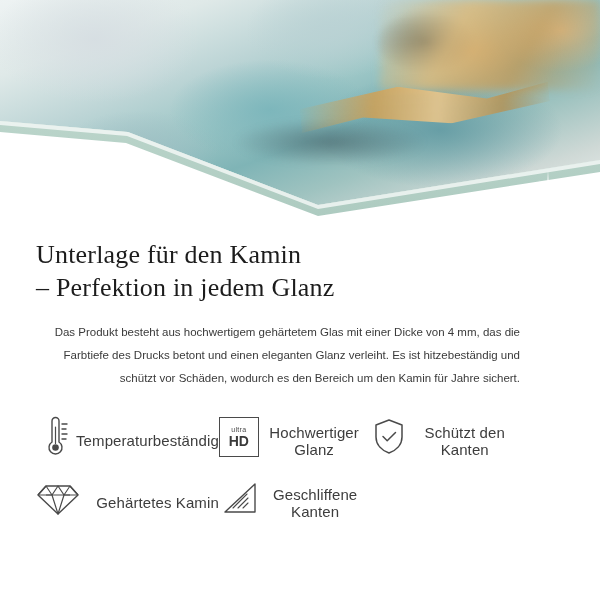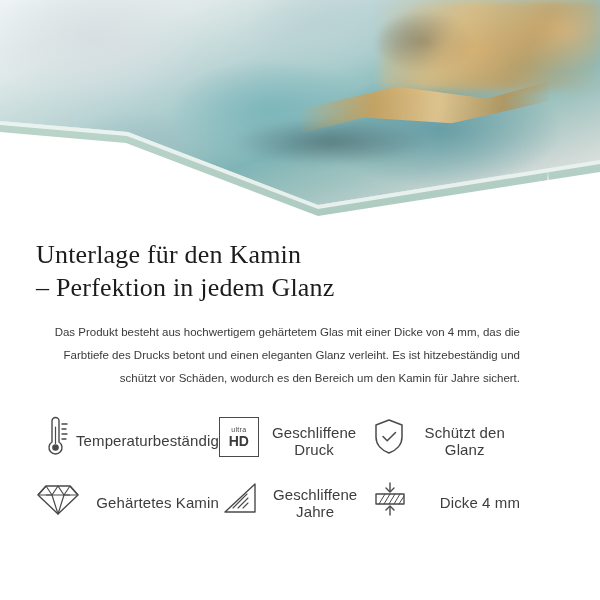--- a/index.html
+++ b/index.html
@@ -243,31 +243,31 @@
         <div class="feature-label">Temperaturbeständig</div>
       </div>
 
       <div class="feature">
         <div class="feature-icon">
           <div class="hd-badge">
             <span class="ultra">ultra</span>
             <span class="hd">HD</span>
           </div>
         </div>
-        <div class="feature-label">Geschliffene Druck</div>
+        <div class="feature-label">Hochwertiger Glanz</div>
       </div>
 
       <div class="feature">
         <div class="feature-icon">
           <svg width="40" height="44" viewBox="0 0 40 44" fill="none" stroke="#4a4a4a" stroke-width="1.5" stroke-linecap="round" stroke-linejoin="round">
             <path d="M20 5 33 10v12c0 8-6 13.5-13 16-7-2.5-13-8-13-16V10z"></path>
             <path d="M14 21.5l4.2 4.2L26.5 17.5"></path>
           </svg>
         </div>
-        <div class="feature-label">Schützt den Glanz</div>
+        <div class="feature-label">Schützt den Kanten</div>
       </div>
 
       <div class="feature">
         <div class="feature-icon">
           <svg width="44" height="40" viewBox="0 0 44 40" fill="none" stroke="#4a4a4a" stroke-width="1.4" stroke-linejoin="round">
             <path d="M10 7h24l8 9-20 19L2 16z"></path>
             <path d="M2 16h40" stroke-width="1.2"></path>
             <path d="M10 7l-8 9M34 7l8 9" stroke-width="1.2"></path>
             <path d="M10 7l6 9-6 0M34 7l-6 9 6 0" stroke-width="1.1"></path>
             <path d="M16 16l6 19 6-19" stroke-width="1.2"></path>
@@ -277,32 +277,19 @@
         <div class="feature-label">Gehärtetes Kamin</div>
       </div>
 
       <div class="feature">
         <div class="feature-icon">
           <svg width="42" height="42" viewBox="0 0 42 42" fill="none" stroke="#4a4a4a" stroke-width="1.4" stroke-linecap="round" stroke-linejoin="round">
             <path d="M6 34h30V6z"></path>
             <path d="M14 30l14-14M19 30l10-10M24 30l5-5" stroke-width="1.1"></path>
           </svg>
         </div>
-        <div class="feature-label">Geschliffene Jahre</div>
-      </div>
-
-      <div class="feature">
-        <div class="feature-icon">
-          <svg width="42" height="42" viewBox="0 0 42 42" fill="none" stroke="#4a4a4a" stroke-width="1.4" stroke-linecap="round" stroke-linejoin="round">
-            <path d="M21 5v8"></path>
-            <path d="M17 10l4 4 4-4"></path>
-            <path d="M21 37v-8"></path>
-            <path d="M17 32l4-4 4 4"></path>
-            <rect x="7" y="16" width="28" height="10"></rect>
-            <path d="M10 26l6-10M15 26l6-10M20 26l6-10M25 26l6-10M30 26l5-8" stroke-width="1"></path>
-          </svg>
-        </div>
-        <div class="feature-label">Dicke 4 mm</div>
-      </div>
+        <div class="feature-label">Geschliffene Kanten</div>
+      </div>
+
 
     </div>
   </div>
 </div>
 
 </body></html>

